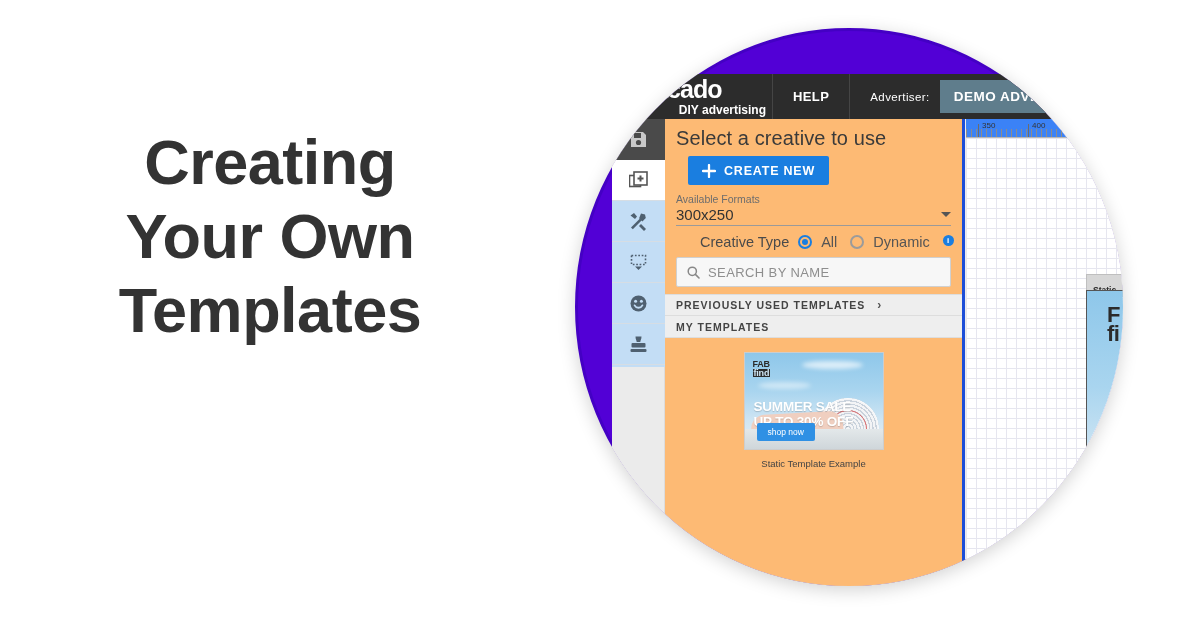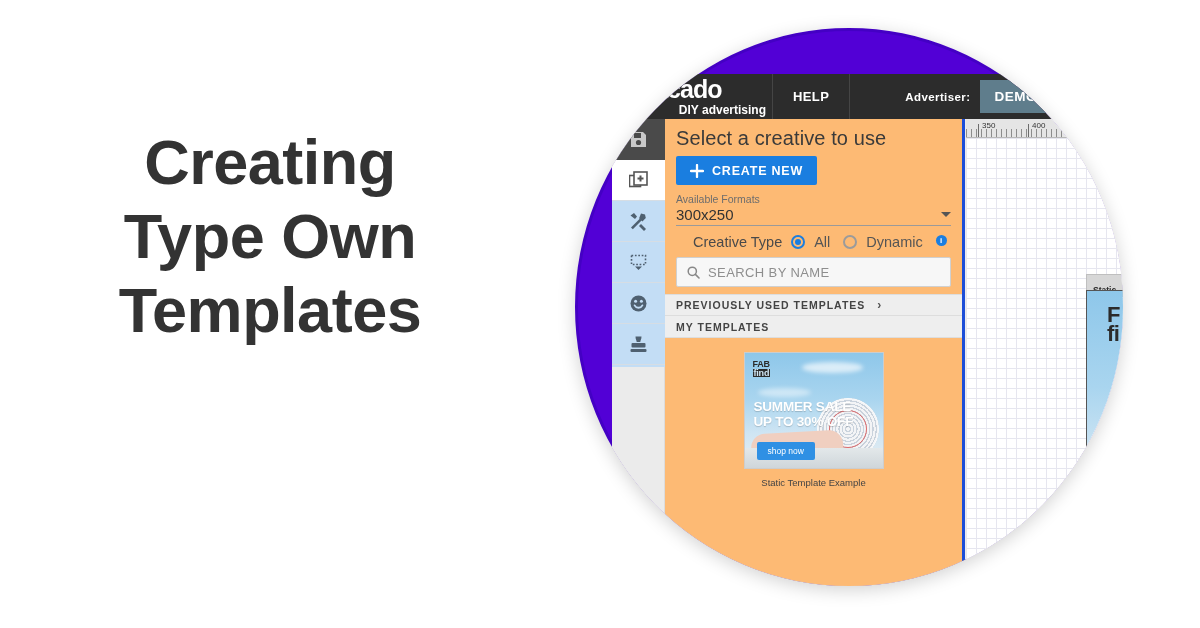--- a/index.html
+++ b/index.html
@@ -84,21 +84,21 @@
     position: relative;
   }
   .logo-main { font-size: 25px; font-weight: bold; color:#ffffff; letter-spacing:-1px; line-height: 1; position: relative; z-index: 2;}
   .logo-main .hl { background: #7400f0; padding: 1px 1px 2px 2px; }
   .logo-sub { font-size: 12px; font-weight: bold; color:#ffffff; text-align: right; padding-right: 6px; margin-top: 1px; }
   .topbar-sep { width: 1px; background: #454545; }
   .topbar-item {
     display: flex; align-items: center; padding: 0 20px;
     color: #ffffff; font-size: 13px; font-weight: bold; letter-spacing: .4px;
   }
-  .adv-label { font-size: 11.5px; font-weight: bold; color:#ffffff;margin-left:35px; }
+  .adv-label { font-size: 11.5px; font-weight: normal; color:#ffffff; }
   .adv-btn {
     background: #5f7d8c; color: #ffffff;
     font-size: 13.5px; font-weight: bold; letter-spacing: .5px;
     display:flex; align-items:center; padding: 0 14px;
     margin: 6px 0 6px 10px;
     white-space: nowrap;
   }
 
   
   .rail {
@@ -120,41 +120,41 @@
   .panel {
     position: absolute; left: 53px; top: 45px;
     width: 300px; height: 475px;
     background: #fdba74;
     border-right: 3px solid #1d4ed8;
   }
   .panel-title {
     font-size: 20px; color: #3a3a3a; font-weight: normal;
     padding: 8px 0 6px 11px; letter-spacing: .1px;
   }
-  .btn-row { display: flex; gap: 13px; padding: 0 0 0 11px; }
+  .btn-row { display: flex; gap: 13px; padding: 0 0 0 23px; }
   .btn {
     background: #1a7ee0; color:#fff; border: none;
     height: 29px; display:flex; align-items:center; gap:8px;
     padding: 0 14px; font-size: 12.5px; font-weight: bold; letter-spacing: .8px;
     border-radius: 2px; cursor: pointer;
   }
   .btn svg { display:block; }
 
   .field-row { display:flex; padding: 8px 11px 0 11px; gap: 18px; }
   .field { flex: 1; }
   .field-label { font-size: 10.5px; color: #6d6d6d; margin-bottom: 1px; }
   .select {
     border-bottom: 1px solid #9a9a9a;
     display: flex; align-items: center; justify-content: space-between;
     padding-bottom: 2px; cursor: pointer;
   }
   .select-val { font-size: 15px; color: #333; }
   .caret { width:0;height:0;border-left:5px solid transparent;border-right:5px solid transparent;border-top:5px solid #555; }
 
-  .radio-row { display:flex; align-items:center; gap: 9px; padding: 8px 0 0 28px; }
+  .radio-row { display:flex; align-items:center; gap: 9px; padding: 8px 0 0 28px; margin-left: 7px; }
   .radio-row .lbl { font-size: 14.5px; color: #4a4a4a; }
   .radio { width: 14px; height: 14px; border-radius: 50%; border: 2px solid #9b9b9b; position: relative; cursor:pointer; }
   .radio.on { border-color: #1a7ee0; }
   .radio.on::after { content:""; position:absolute; left:2px; top:2px; width:6px; height:6px; border-radius:50%; background:#1a7ee0; }
   .radio-opt { font-size: 14.5px; color:#555; margin-right: 4px; }
   .info-dot {
     width: 11px; height: 11px; border-radius: 50%; background:#1a7ee0;
     color: #fff; font-size: 8px; font-weight: bold;
     display:flex;align-items:center;justify-content:center;
     align-self: flex-start; margin-top: 1px; cursor:pointer;
@@ -173,21 +173,21 @@
     letter-spacing: 1px; color: #444;
     border-top: 1px solid #dddddd; border-bottom: 1px solid #dddddd;
     margin-top: 7px; background: #eeeeee; cursor: pointer;
   }
   .section.second { margin-top: 0; border-top: none; }
   .chev { font-size: 12px; color:#555; }
 
   .tmpl-area { padding-top: 14px; display:flex; flex-direction:column; align-items:center; }
   .tmpl-card { width: 140px; }
   .thumb {
-    width: 140px; height: 117px; border: 1px solid #cdcdcd;
+    width: 140px; height: 98px; border: 1px solid #cdcdcd;
     position: relative; overflow:hidden; cursor: pointer;
     background: linear-gradient(180deg,#8ec7ea 0%,#a9d5ef 40%,#cfe5f3 70%,#e8eef1 100%);
   }
   .thumb .cloud1 { position:absolute; left:42%; top:8%; width:44%; height:9%; background:rgba(255,255,255,.65); border-radius:50%; filter: blur(2px); }
   .thumb .cloud2 { position:absolute; left:10%; top:30%; width:38%; height:8%; background:rgba(255,255,255,.45); border-radius:50%; filter: blur(2px); }
   .thumb .fab {
     position:absolute; left:8px; top:7px; color:#2b2b2b;
     font-size: 9px; font-weight: bold; line-height: 8.5px; letter-spacing: -0.2px;
   }
   .thumb .fab b { background:#2b2b2b; color:#cfe5f3; padding: 0 1px; display:inline-block; }
@@ -219,21 +219,21 @@
   .tmpl-name { text-align:center; font-size: 9.5px; color:#444; margin-top: 8px; }
 
   
   .canvas {
     position: absolute; left: 354px; top: 45px;
     width: 206px; height: 475px;
     background: #ffffff;
   }
   .ruler {
     position: absolute; left:0; top:0; width: 206px; height: 19px;
-    background: #e5e5e5; border-bottom: 1px solid #b8b8b8;
+    background: #3b82f6; border-bottom: 1px solid #b8b8b8;
     overflow: hidden;
   }
   .ruler .ticks {
     position:absolute; left:0; bottom:0; width: 206px; height: 8px;
     background-image: repeating-linear-gradient(to right, #8c8c8c 0 1px, transparent 1px 5px);
   }
   .ruler .bigtick { position:absolute; bottom:0; width:1px; height:13px; background:#6d6d6d; }
   .ruler .rlabel { position:absolute; top:2px; font-size:8px; color:#333; }
   .grid {
     position:absolute; left:0; top:19px; width:206px; height: 456px;
@@ -274,21 +274,21 @@
   .rail-bottom {
     position:absolute; left:0; top: 293px; width: 53px; height: 182px;
     background:#ebebeb; border-right: 1px solid #dcdcdc;
   }
 </style>
 </head>
 <body>
 
 <div id="hero">
   <div class="line">Creating</div>
-  <div class="line">Type Own</div>
+  <div class="line">Your Own</div>
   <div class="line">Templates</div>
 </div>
 
 <div id="circle-wrap">
   <div id="circle"></div>
 </div>
 
 <div id="shot-clip">
  <div id="shot-clip-inner">
   <div id="shot">

